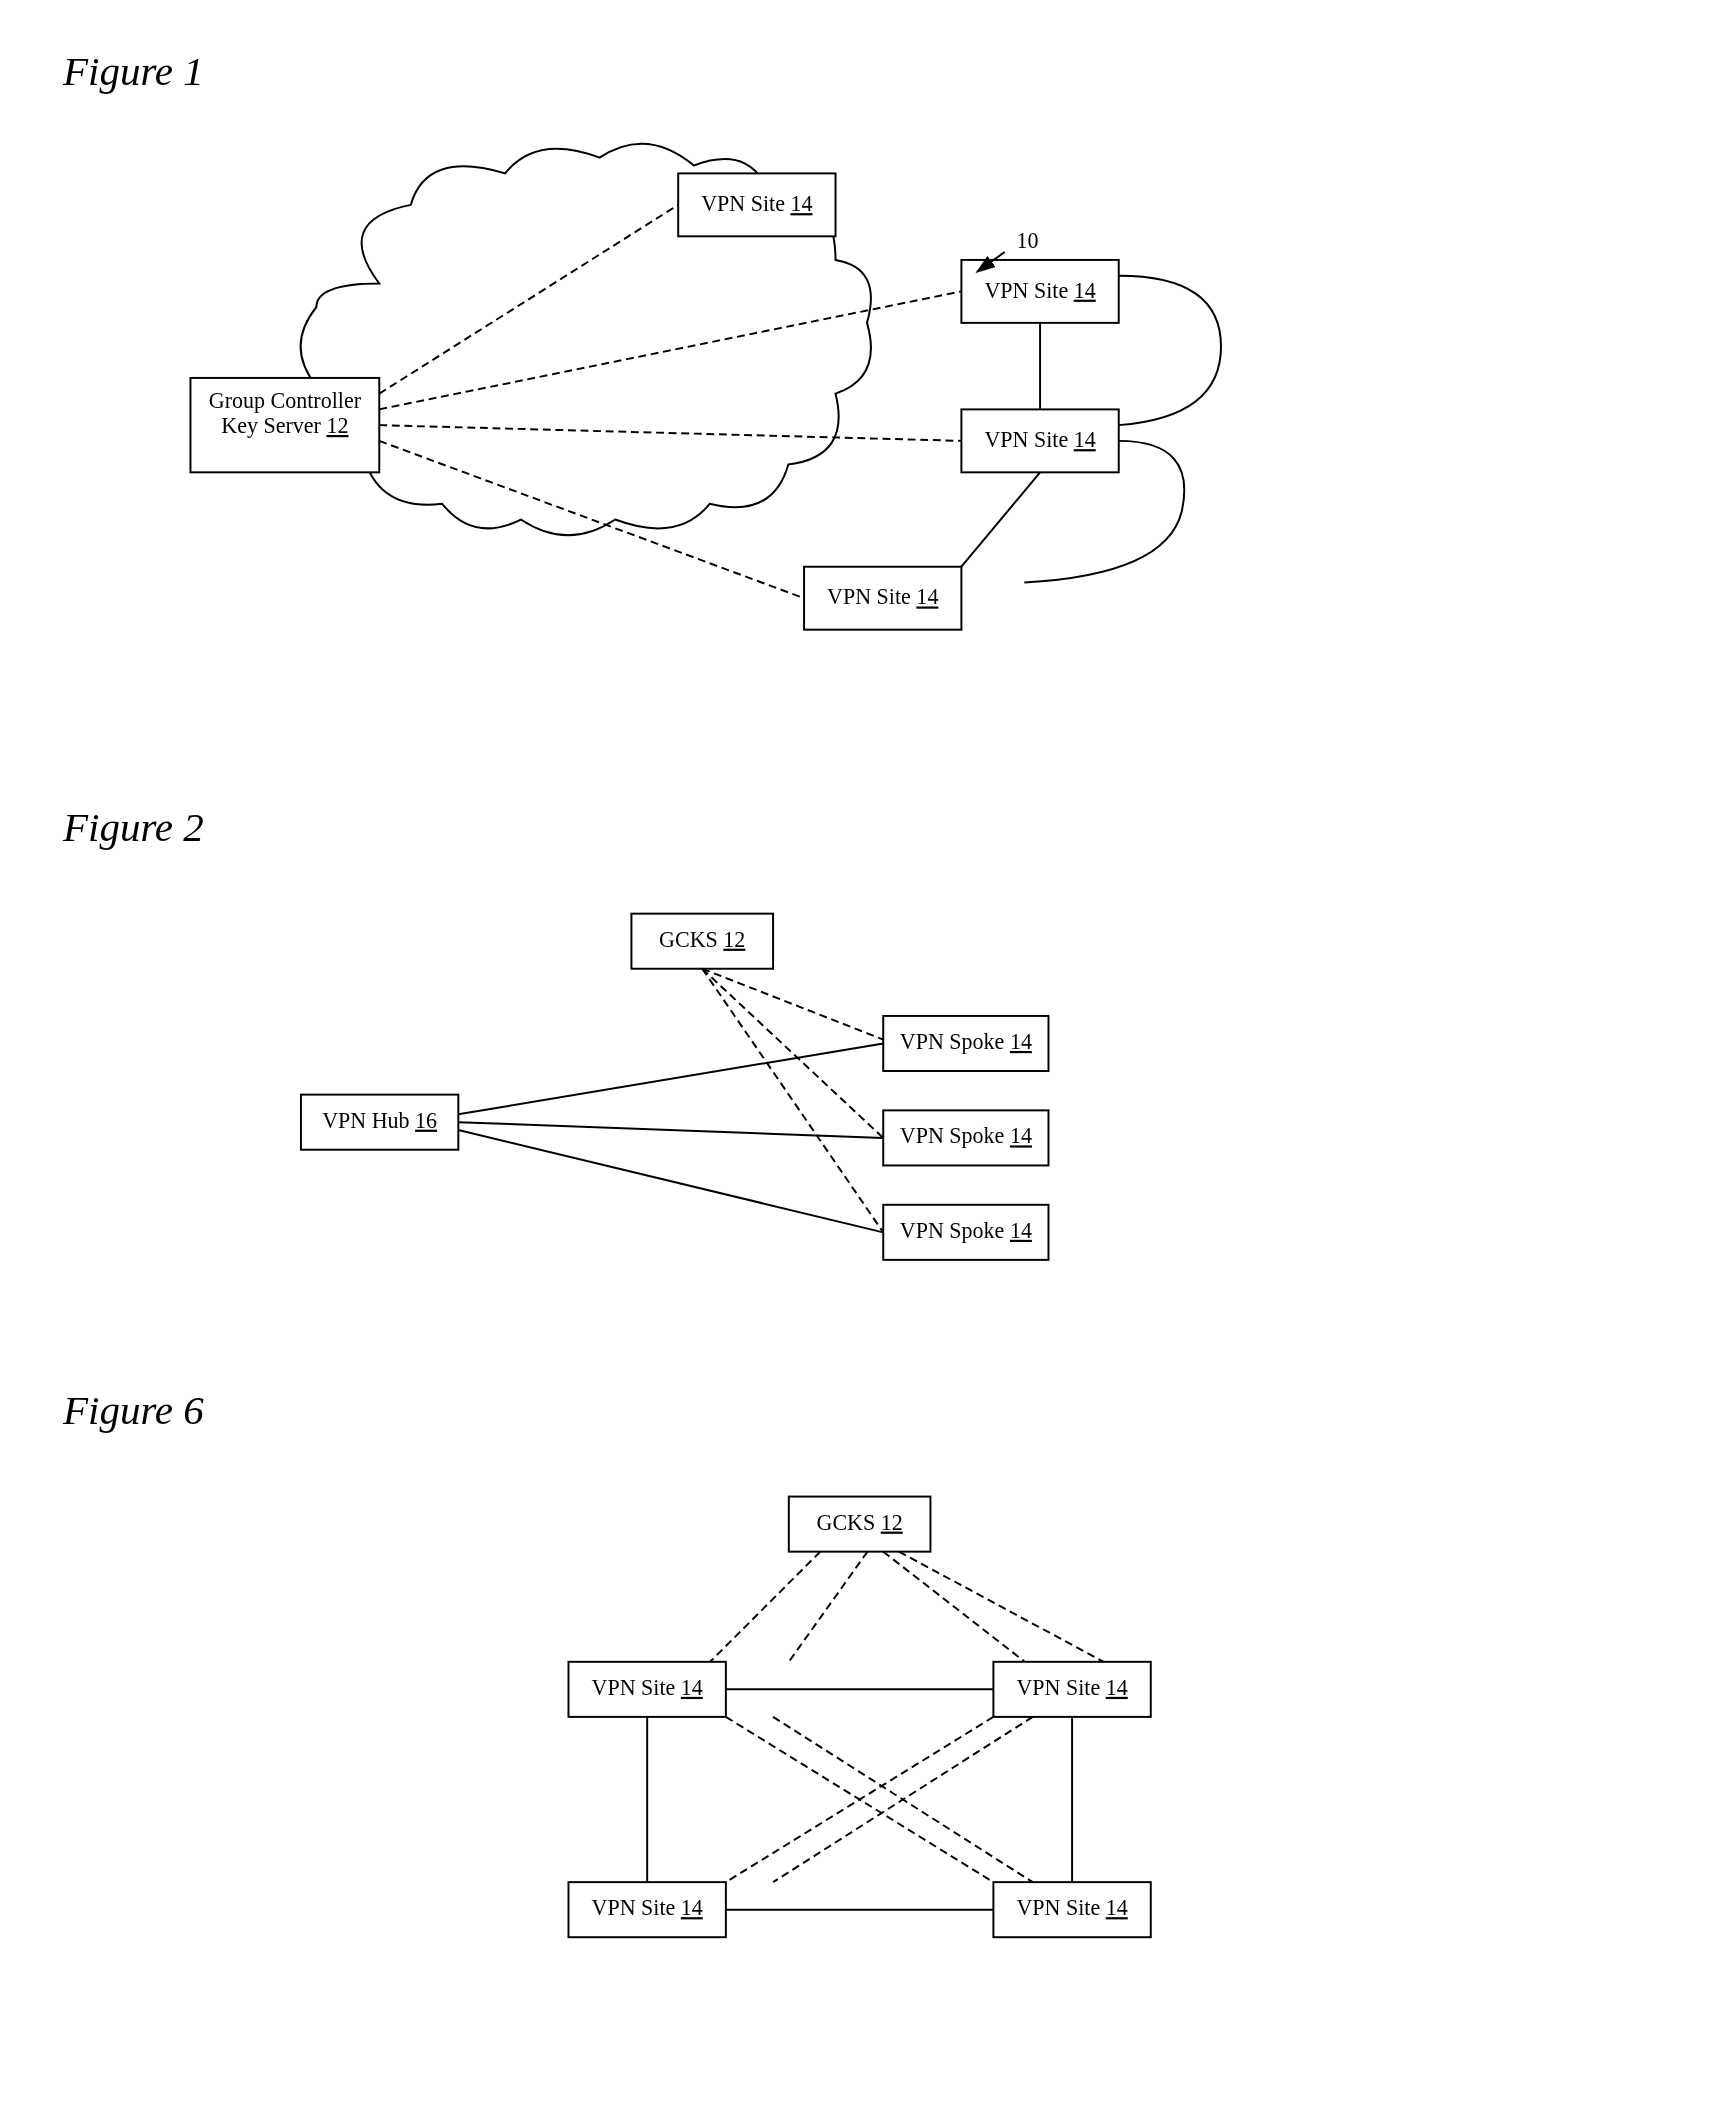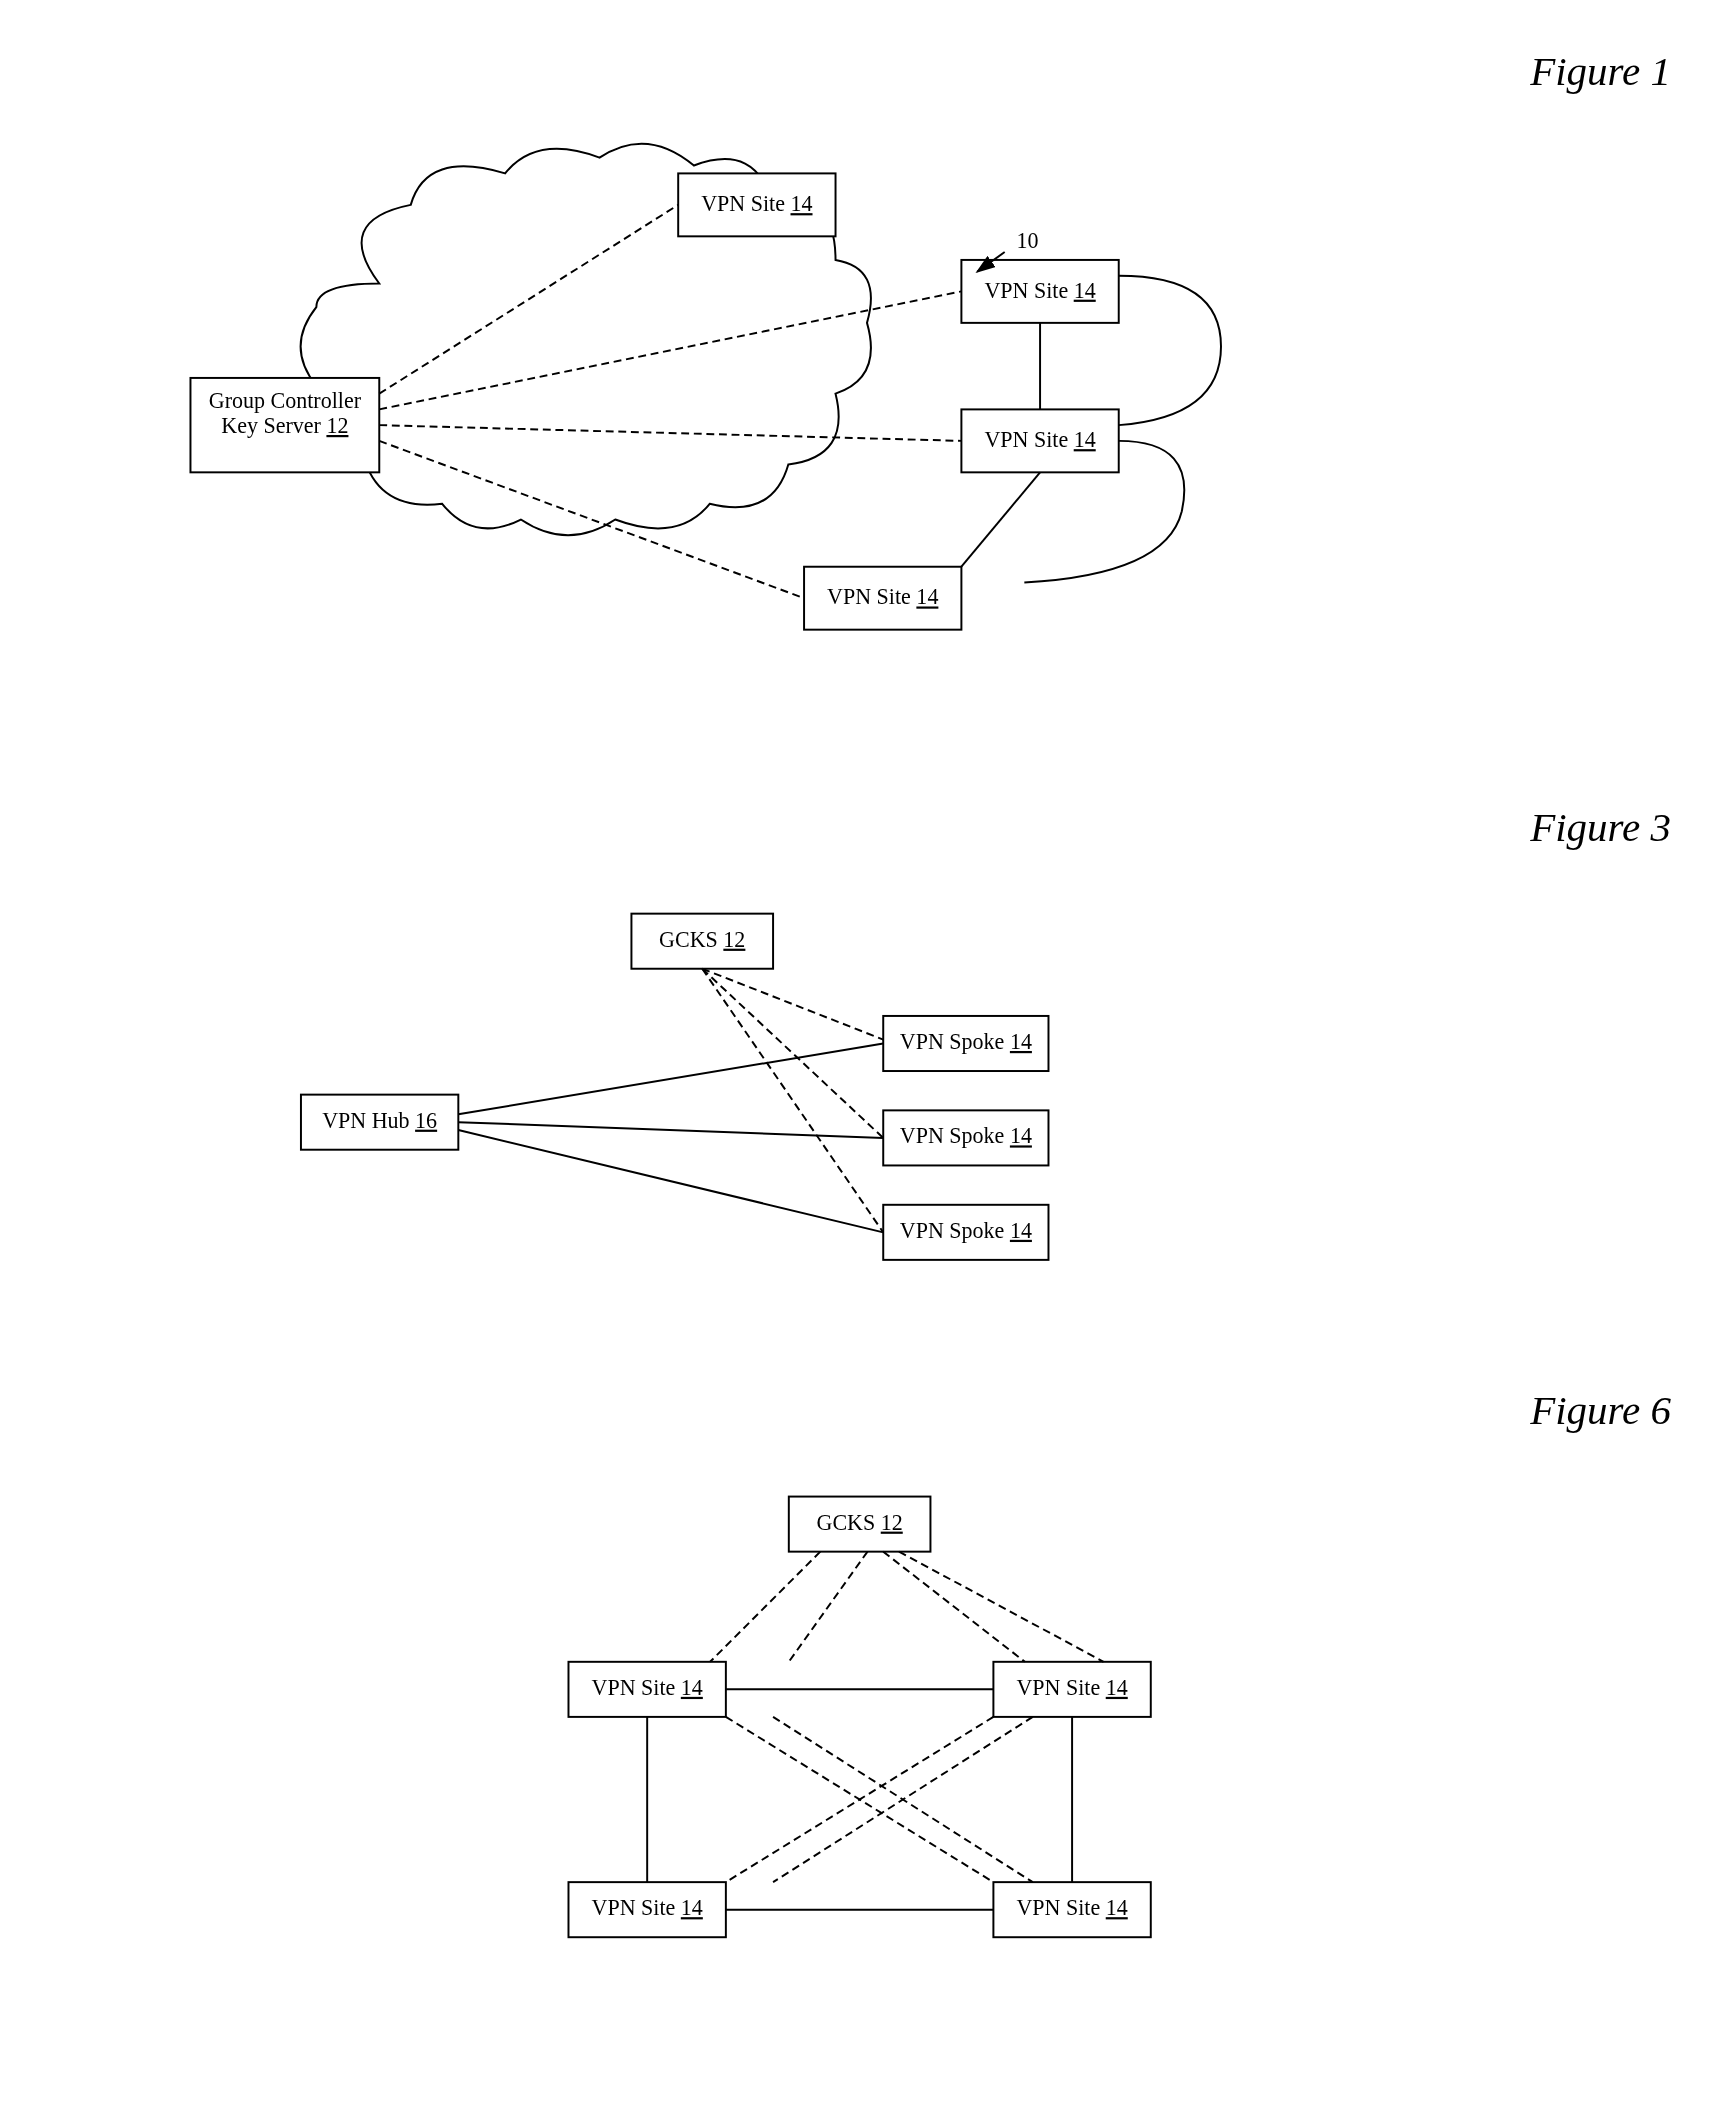--- a/index.html
+++ b/index.html
@@ -14,21 +14,21 @@
       min-height: 2119px;
       background: #fff;
       position: relative;
       padding: 47px 63px;
     }
     .figure-section {
       position: relative;
       margin-bottom: 63px;
     }
     .figure-title {
-      text-align: right;
+      text-align: left;
       font-size: 41px;
       font-weight: normal;
       margin-bottom: 31px;
       font-style: italic;
     }
     .diagram-container {
       position: relative;
       width: 100%;
     }
     svg {
@@ -128,21 +128,21 @@
         <path d="M 1220,190 Q 1350,190 1350,280 Q 1350,370 1220,380" class="solid-line"></path>
 
         <line x1="1120" y1="440" x2="1020" y2="560" class="solid-line"></line>
 
         <path d="M 1220,400 Q 1320,400 1300,490 Q 1280,570 1100,580" class="solid-line"></path>
       </svg>
     </div>
   </div>
 
   <div class="figure-section">
-    <div class="figure-title">Figure 3</div>
+    <div class="figure-title">Figure 2</div>
     <div class="diagram-container">
       <svg width="1259" height="441" viewBox="0 0 1600 560">
 
         <rect x="500" y="40" width="180" height="70" class="node-box"></rect>
         <text x="590" y="82" text-anchor="middle" class="node-text">GCKS <tspan text-decoration="underline">12</tspan></text>
 
         <rect x="80" y="270" width="200" height="70" class="node-box"></rect>
         <text x="180" y="312" text-anchor="middle" class="node-text">VPN Hub <tspan text-decoration="underline">16</tspan></text>
 
         <rect x="820" y="170" width="210" height="70" class="node-box"></rect>

